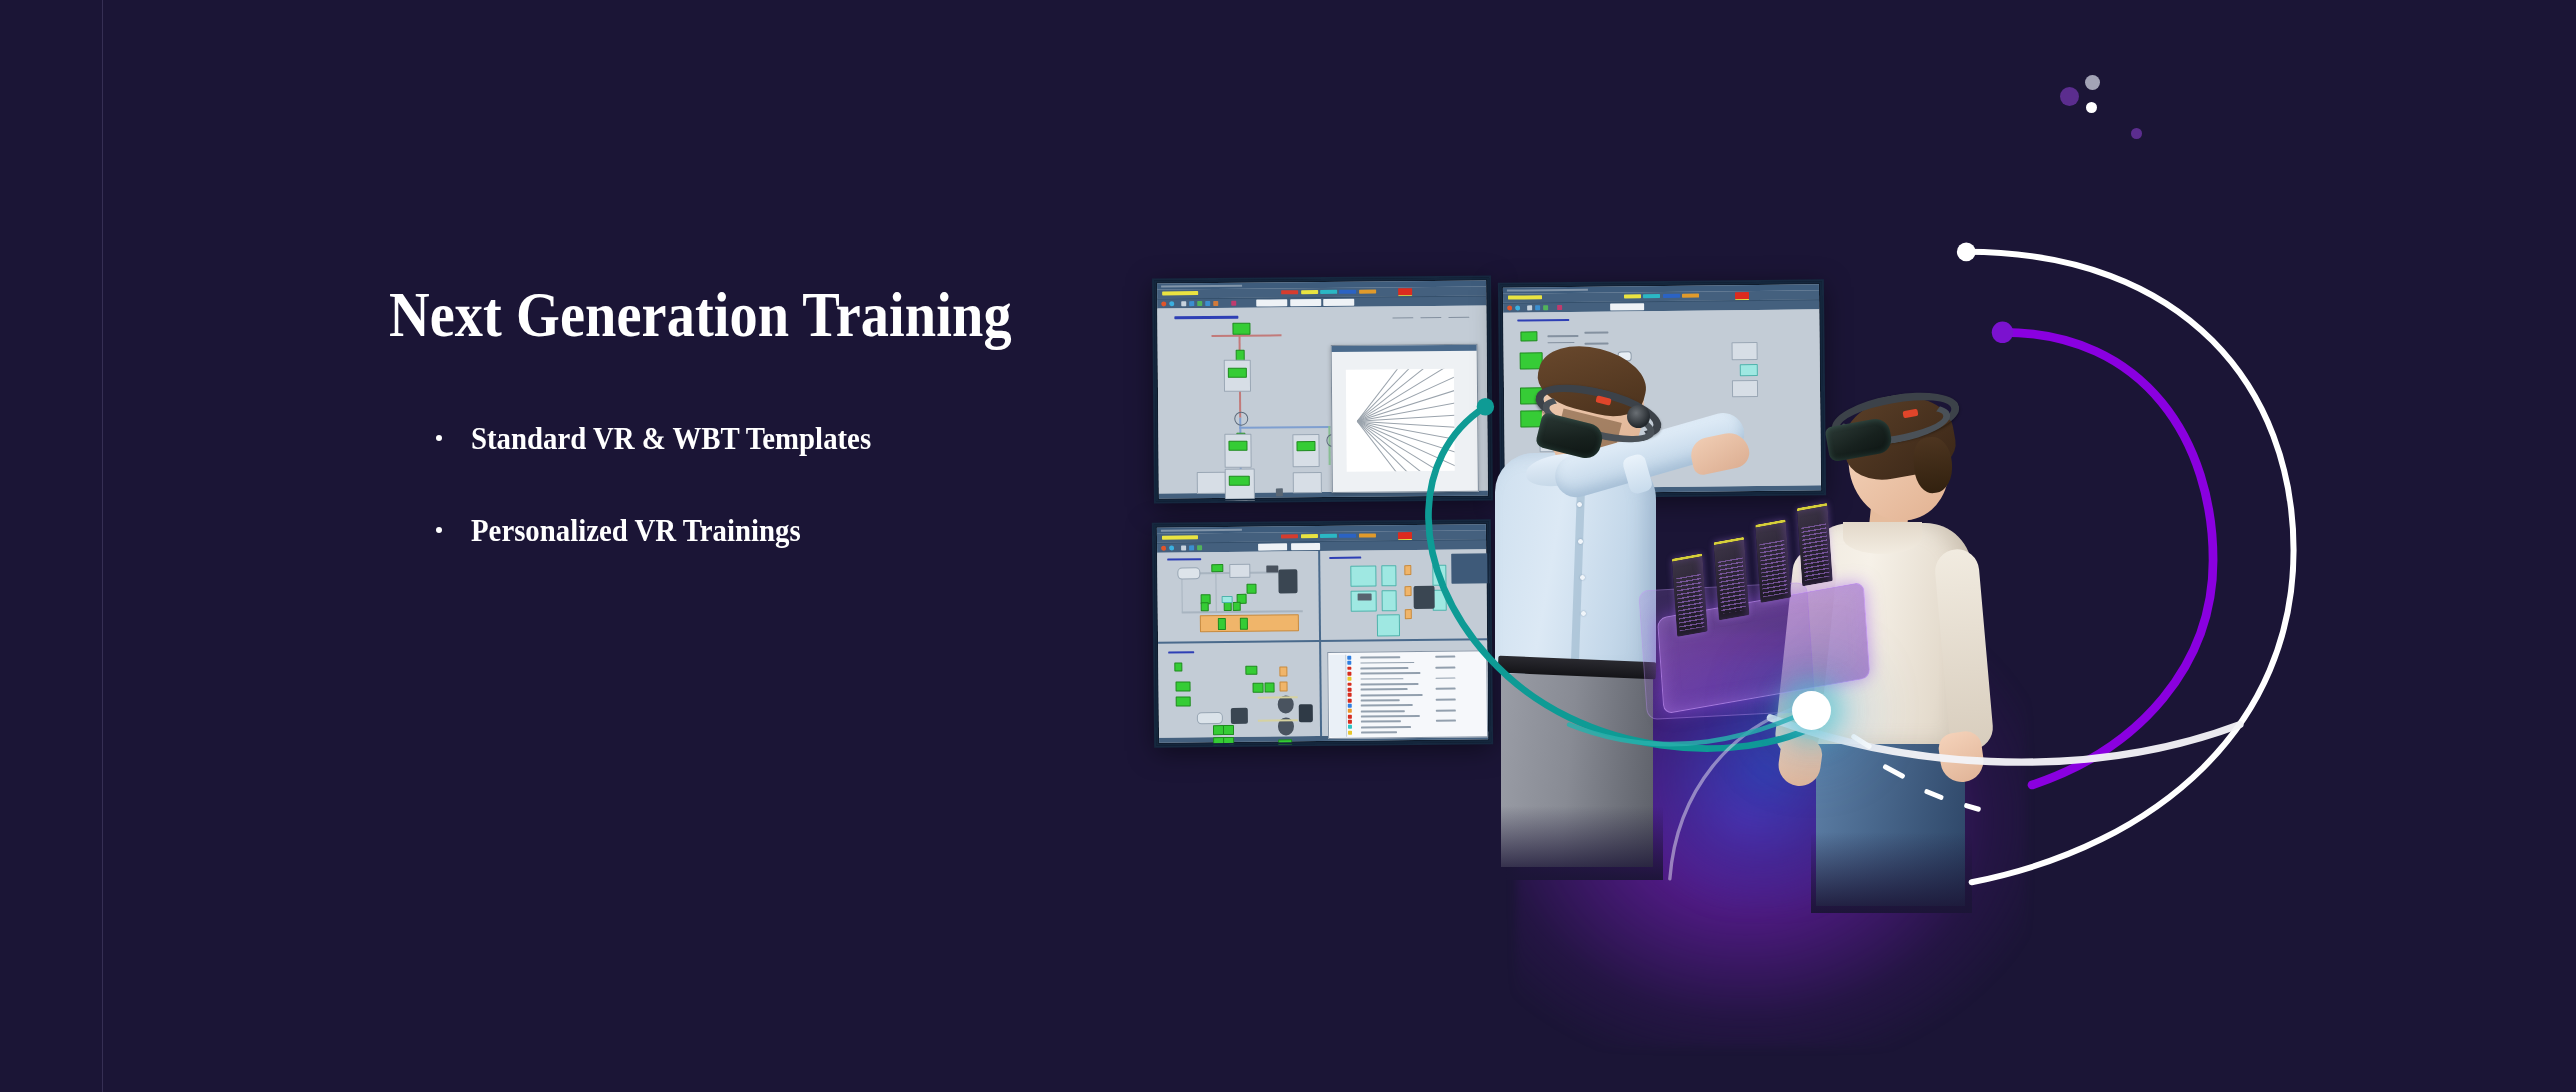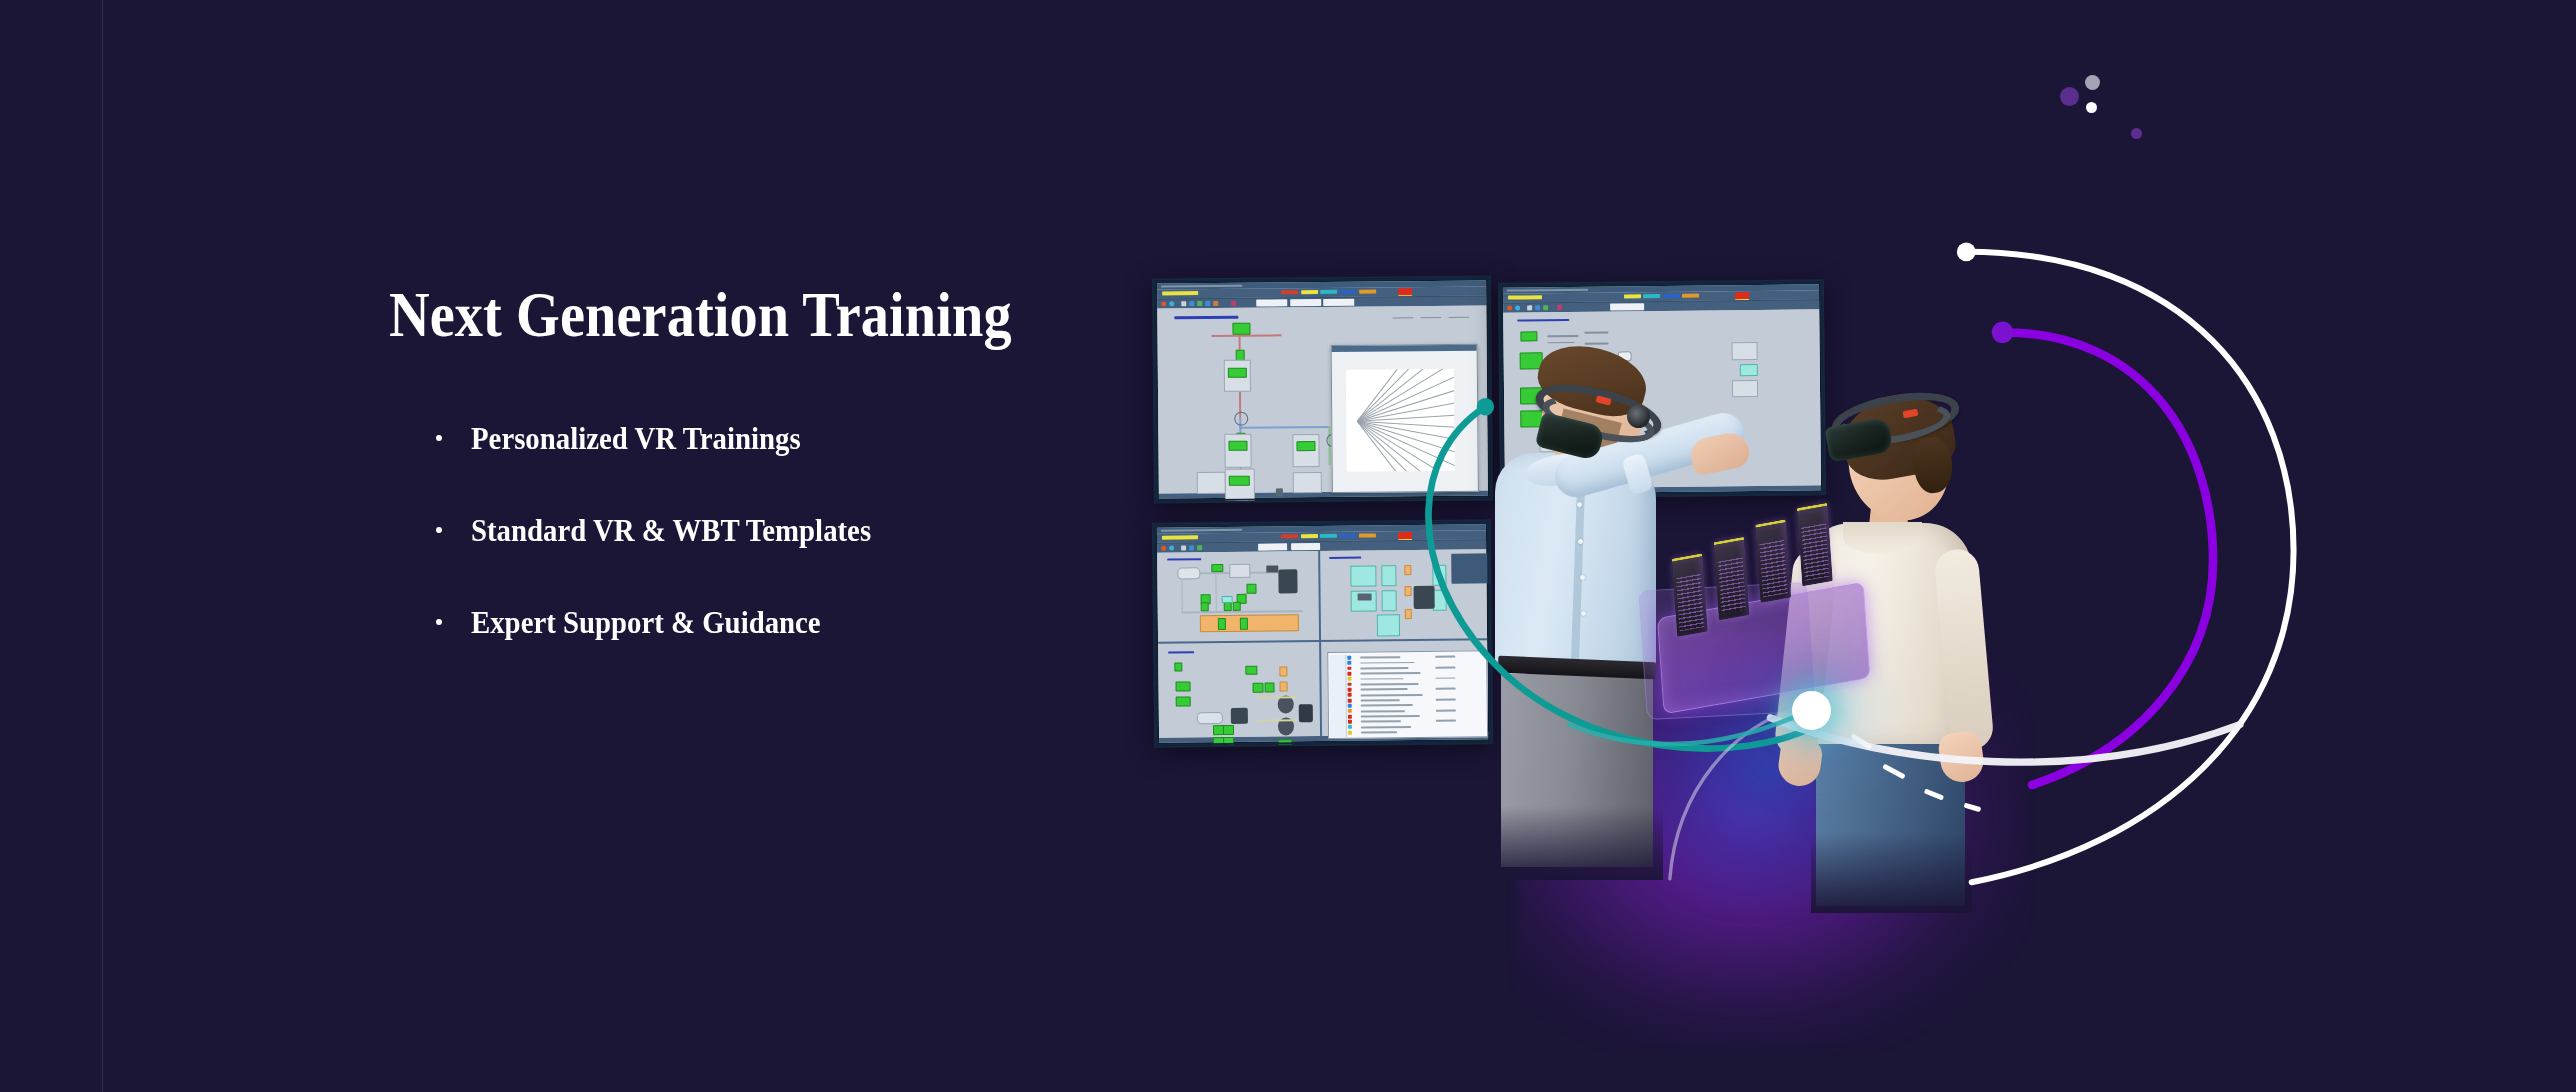--- a/index.html
+++ b/index.html
@@ -180,29 +180,25 @@
 <div class="stage">
 
   <div class="vrule"></div>
 
   <div class="copy">
     <h1 class="headline">Next Generation Training</h1>
 
     <ul class="bullets">
       <li>
         <span class="bdot"></span>
-        <span class="btxt">Personalized VR Trainings</span>
-      </li>
-      <li>
-        <span class="bdot"></span>
         <span class="btxt">Standard VR &amp; WBT Templates</span>
       </li>
       <li>
         <span class="bdot"></span>
-        <span class="btxt">Expert Support &amp; Guidance</span>
+        <span class="btxt">Personalized VR Trainings</span>
       </li>
     </ul>
   </div>
 
   <div class="visual">
 
     <div class="glow-purple"></div>
     <div class="glow-blue"></div>
 
     <div class="mon mon-a">

